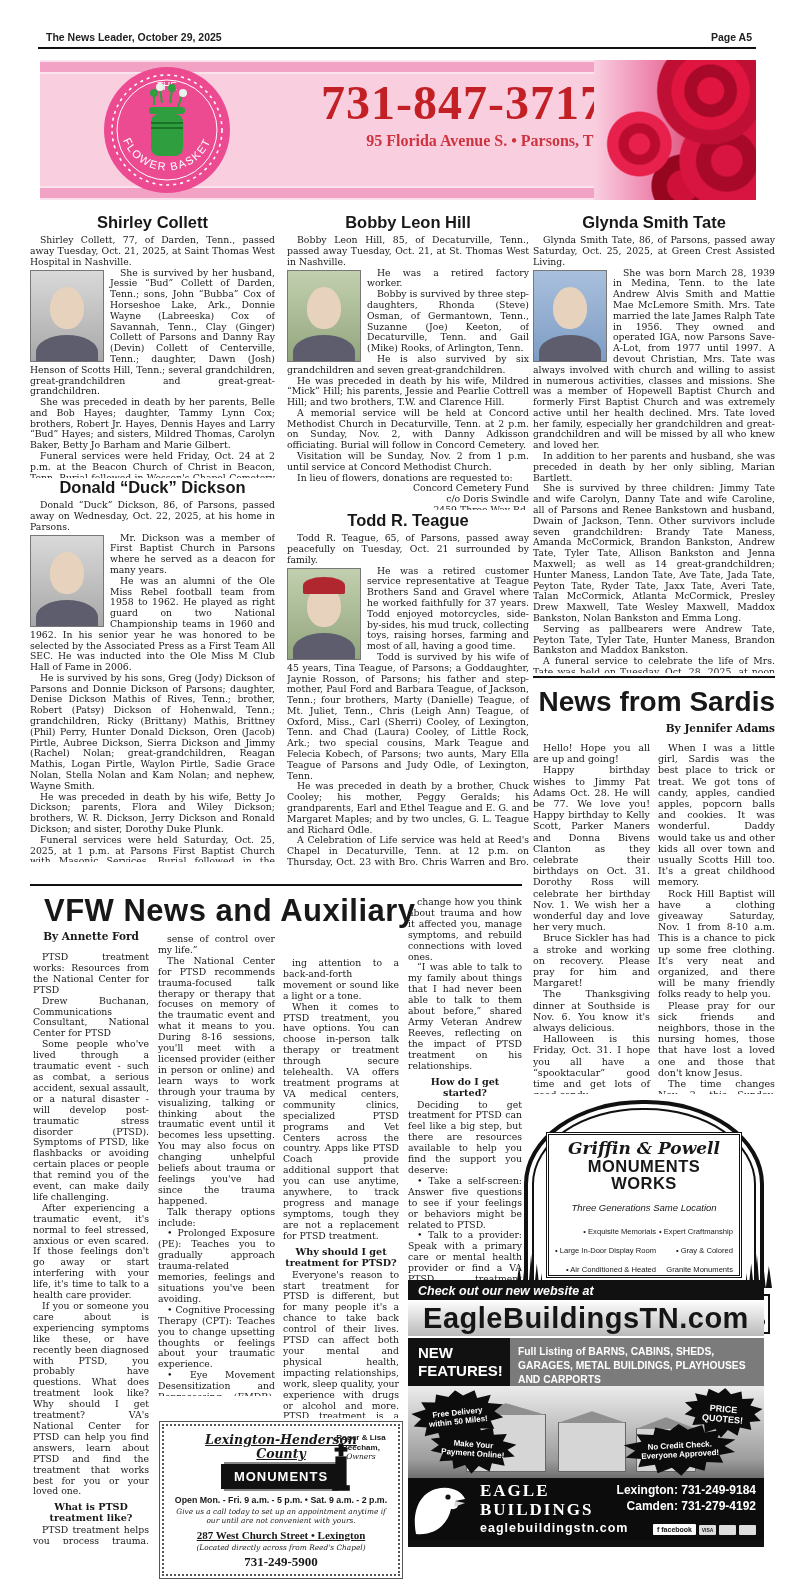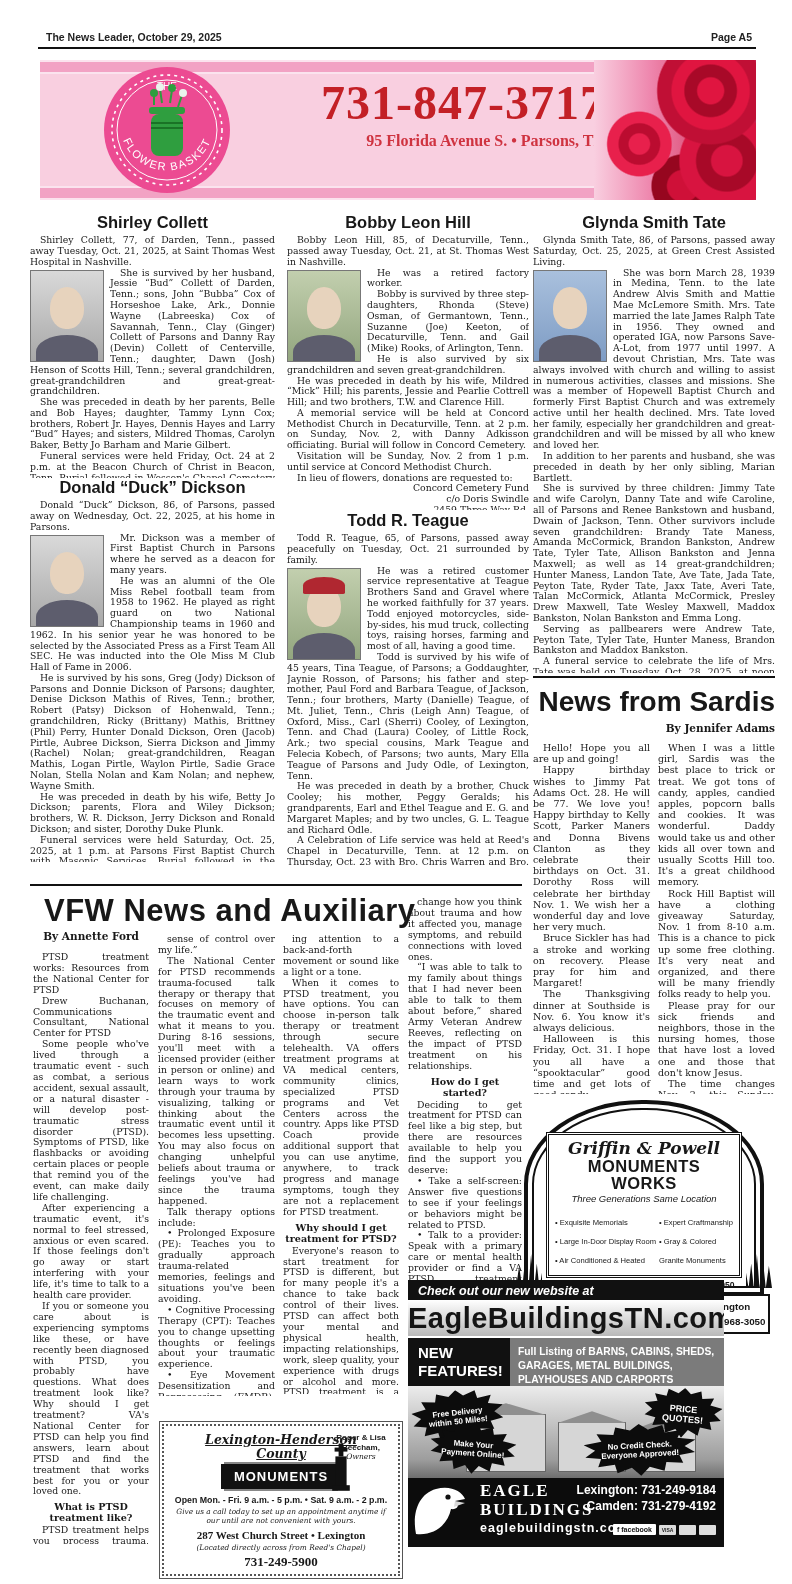--- a/index.html
+++ b/index.html
@@ -55,51 +55,51 @@
 
   
   #vfw-head{position:absolute;left:30px;top:884px;width:492px;}
   #vfw-head h1{font:bold 31px/1 "Liberation Sans",sans-serif;margin:9px 0 0 14px;letter-spacing:0.5px;}
   .vfw-col{position:absolute;overflow:hidden;font:9.3px/10.9px "DejaVu Serif",serif;text-align:justify;}
   .vfw-col p{margin:0;text-indent:9px;}
   .vfw-col h3{font:bold 9.6px/1.15 "DejaVu Serif",serif;text-align:center;margin:4px 0 2px;}
   .vfw-byline{font:bold 10.5px "DejaVu Serif",serif;text-align:center;margin:0 0 10px;}
   #vfw-c1{left:33px;top:930px;width:116px;height:614px;}
   #vfw-c2{left:158px;top:934px;width:117px;height:462px;}
-  #vfw-c3{left:283px;top:934px;width:116px;height:460px;}
+  #vfw-c3{left:283px;top:958px;width:116px;height:460px;}
   #vfw-c4{left:408px;top:897px;width:114px;height:388px;}
 
   
   #griffin{position:absolute;left:516px;top:1098px;width:256px;height:238px;}
   .gp-arch{position:absolute;left:8px;right:8px;top:2px;height:188px;border:4px solid #111;border-radius:118px 118px 0 0/84px 84px 0 0;}
   .gp-arch::after{content:"";position:absolute;inset:4px;border:2px solid #111;border-radius:110px 110px 0 0/76px 76px 0 0;}
   .gp-grass{position:absolute;width:26px;height:34px;background:#111;top:156px;clip-path:polygon(0 100%,12% 35%,24% 100%,36% 10%,48% 100%,58% 0,70% 100%,80% 28%,90% 100%,100% 55%,100% 100%,0 100%);}
   .gp-grass.l{left:0;} .gp-grass.r{right:0;transform:scaleX(-1);}
   .gp-inner{position:absolute;left:30px;right:30px;top:34px;height:146px;border:3px double #111;background:#fff;text-align:center;padding:2px 4px;box-sizing:border-box;}
   .gp-script{font:bold italic 17px/1 "DejaVu Serif",serif;margin-top:3px;}
   .gp-title{font:bold 16.5px/1 "Liberation Sans",sans-serif;letter-spacing:0.5px;margin-top:1px;}
-  .gp-sub{font:italic 9.5px "Liberation Sans",sans-serif;margin-top:2px;text-align:center;}
-  .gp-bullets{display:flex;justify-content:space-between;text-align:left;font:7.6px/1.5 "Liberation Sans",sans-serif;margin:5px 2px 0;}
+  .gp-sub{font:italic 9.5px "Liberation Sans",sans-serif;margin-top:11px;text-align:center;}
+  .gp-bullets{display:flex;justify-content:space-between;text-align:right;font:7.6px/1.5 "Liberation Sans",sans-serif;margin:5px 2px 0;}
   .gp-hours{font:bold 8.6px "Liberation Sans",sans-serif;margin-top:6px;}
   .gp-addrbar{position:absolute;left:2px;right:2px;bottom:2px;height:40px;border:2px solid #111;text-align:center;font:bold 9.8px/1.5 "Liberation Sans",sans-serif;padding-top:4px;box-sizing:border-box;}
 
   
   #lexmon{position:absolute;left:162px;top:1424px;width:238px;height:152px;border:2px dotted #555;outline:1px solid #555;outline-offset:2px;background:#fff;text-align:center;box-sizing:border-box;}
   .lm-script{font:bold italic 12.5px/1.1 "DejaVu Serif",serif;margin-top:7px;text-decoration:underline;}
   .lm-owners{position:absolute;right:5px;top:7px;width:64px;font:bold 8px/1.2 "Liberation Sans",sans-serif;text-align:center;}
   .lm-owners .it{font:italic 7.5px "DejaVu Serif",serif;font-weight:normal;}
   .lm-banner{width:120px;margin:3px auto 0;background:#111;color:#fff;font:bold 13px/1.5 "Liberation Sans",sans-serif;letter-spacing:1px;border-top:3px double #111;border-bottom:3px double #111;box-shadow:0 -5px 0 -3px #888,0 5px 0 -3px #888;}
   .lm-mon{position:absolute;right:44px;top:16px;}
   .lm-hours{font:bold 8.8px "Liberation Sans",sans-serif;margin-top:6px;}
   .lm-note{font:italic 7.4px/1.25 "DejaVu Serif",serif;margin-top:2px;}
-  .lm-addr{font:bold 11px "Liberation Serif",serif;margin-top:3px;}
+  .lm-addr{font:bold 11px "Liberation Serif",serif;margin-top:3px;text-decoration:underline;}
   .lm-phone{font:bold 13px "Liberation Serif",serif;margin-top:2px;}
 
   
-  #eagle{position:absolute;left:408px;top:1280px;width:316px;height:267px;background:#111;overflow:hidden;}
+  #eagle{position:absolute;left:408px;top:1280px;width:356px;height:267px;background:#111;overflow:hidden;}
   .ea-b1{font:bold italic 12.5px "Liberation Sans",sans-serif;color:#fff;padding:4px 0 2px 10px;}
   .ea-b2{background:linear-gradient(#ffffff,#b9b9b9);color:#151515;font:bold 29px/1.25 "Liberation Sans",sans-serif;text-align:center;letter-spacing:0.5px;}
   .ea-strip{display:flex;height:48px;border-top:2px solid #fff;}
   .ea-new{width:102px;background:#111;color:#fff;font:bold 15px/1.2 "Liberation Sans",sans-serif;padding:6px 0 4px 10px;box-sizing:border-box;}
   .ea-listing{flex:1;background:#7b7b7b;color:#fff;font:bold 10.3px/1.35 "Liberation Sans",sans-serif;padding:7px 8px 0 8px;}
   .ea-photo{position:relative;height:92px;background:linear-gradient(180deg,#ececec,#9d9d9d 80%,#6f6f6f);}
   .shed{position:absolute;bottom:6px;background:#d6d6d6;border:1px solid #666;}
   .shed::before{content:"";position:absolute;left:-2px;right:-2px;top:-12px;height:12px;background:#8f8f8f;clip-path:polygon(0 100%,50% 0,100% 100%);}
   .burst{position:absolute;background:#0c0c0c;color:#fff;font:bold 8px/1.12 "Liberation Sans",sans-serif;display:flex;align-items:center;justify-content:center;text-align:center;padding:10px;box-sizing:border-box;
     clip-path:polygon(50% 0%,58% 11%,71% 4%,73% 18%,88% 15%,84% 29%,100% 34%,90% 45%,99% 57%,85% 61%,88% 76%,73% 73%,71% 89%,58% 80%,50% 96%,42% 80%,29% 89%,27% 73%,12% 76%,15% 61%,1% 57%,10% 45%,0% 34%,16% 29%,12% 15%,27% 18%,29% 4%,42% 11%);}

